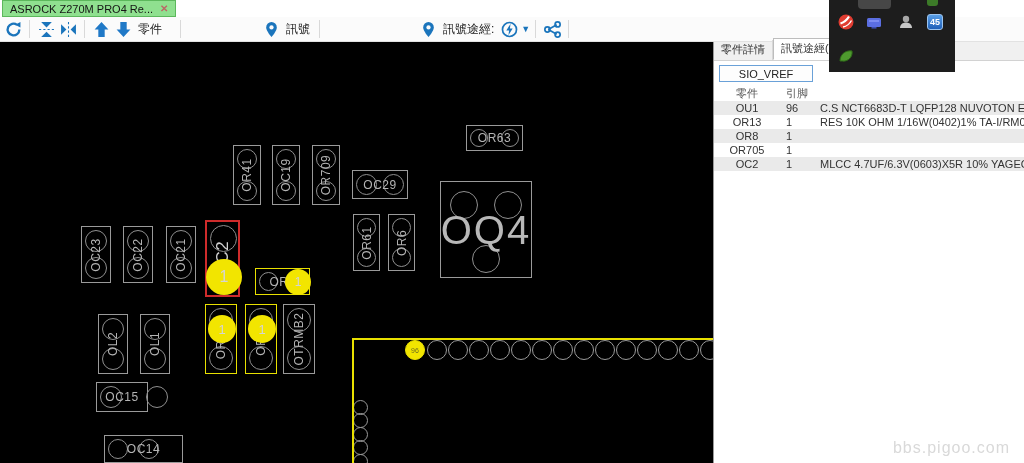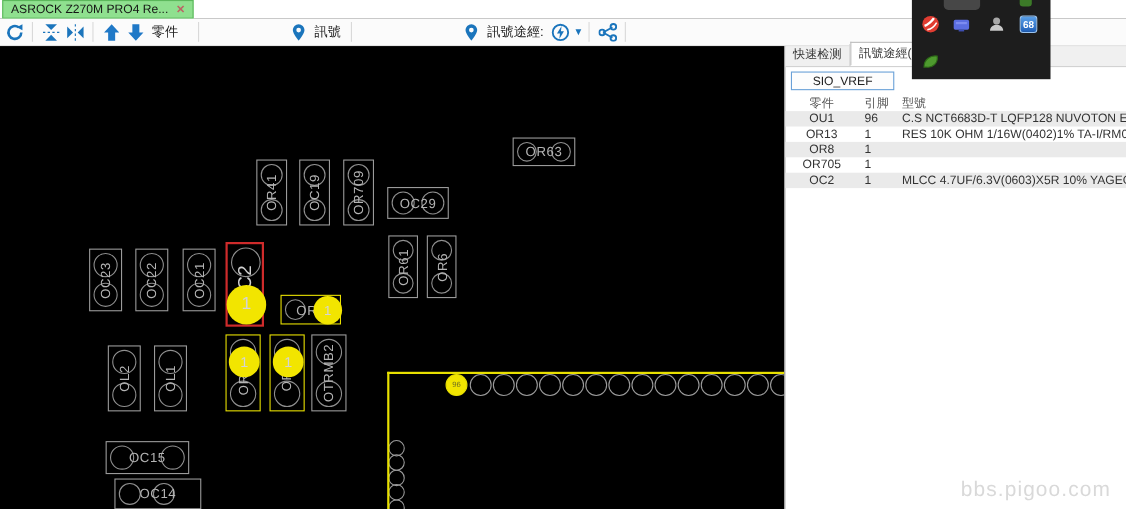--- a/index.html
+++ b/index.html
@@ -1,18 +1,18 @@
 <!DOCTYPE html>
 <html><head>
 <meta charset="utf-8">
 <style>
   * { margin:0; padding:0; box-sizing:border-box; }
   html,body { width:1024px; height:463px; overflow:hidden; background:#fff;
               font-family:"Liberation Sans", sans-serif; }
-  .stage { position:relative; width:1024px; height:463px; background:#000000; overflow:hidden; }
+  .stage { position:relative; width:1024px; height:463px; background:#0c4a6e; overflow:hidden; }
 
   
   .tabbar { position:absolute; left:0; top:0; width:1024px; height:17px; background:#fff; }
   .doc-tab { position:absolute; left:2px; top:0; height:17px; display:flex; align-items:center;
              gap:7px; padding:0 7px; background:#8fe08f; border:1px solid #5cb85c;
              font-size:11px; color:#151515; }
   .doc-tab .close { color:#bb6666; font-size:10px; font-weight:bold; }
 
   
   .toolbar { position:absolute; left:0; top:17px; width:1024px; height:25px; background:#fbfbfb;
@@ -55,21 +55,21 @@
             border:1px solid #6aa1d8; font-size:11px; color:#222; display:flex;
             align-items:center; justify-content:center; }
   .tbl { position:absolute; left:0; top:44px; width:311px; }
   .trow { display:flex; height:14px; align-items:center; font-size:11px; color:#333;
           white-space:nowrap; overflow:hidden; }
   .trow.head { color:#555; height:15px; }
   .trow.alt { background:#eaeaea; }
   .c-part { width:66px; text-align:center; flex:none; }
   .c-pin { width:40px; padding-left:6px; flex:none; }
   .c-model { flex:1; overflow:hidden; }
-  .watermark { position:absolute; right:14px; bottom:6px; font-size:19px; color:#d9d9d9;
+  .watermark { position:absolute; right:14px; bottom:6px; font-size:16px; color:#d9d9d9;
                letter-spacing:1px; }
 
   
   .tray { position:absolute; left:829px; top:0; width:126px; height:72px; background:#1d1d1d;
           z-index:20; }
   .tray .grip { position:absolute; left:29px; top:0; width:33px; height:9px; background:#474747;
                 border-radius:0 0 4px 4px; }
   .tray .sliver { position:absolute; left:98px; top:0; width:11px; height:6px; background:#3c7a28;
                   border-radius:0 0 3px 3px; }
   .ticon { position:absolute; width:16px; height:16px; }
@@ -178,20 +178,26 @@
       <div class="comp" style="left: 312px; top: 103px; width: 28px; height: 60px;">
         <div class="pad" style="left: 3px; top: 3px; width: 20px; height: 20px;"></div>
         <div class="pad" style="left: 3px; top: 35px; width: 20px; height: 20px;"></div>
         <div class="lbl v">OR709</div>
       </div>
       <div class="comp" style="left: 352px; top: 128px; width: 56px; height: 29px;">
         <div class="pad" style="left: 3px; top: 3px; width: 21px; height: 21px;"></div>
         <div class="pad" style="left: 30px; top: 3px; width: 21px; height: 21px;"></div>
         <div class="lbl">OC29</div>
       </div>
+      <div class="comp" style="left: 440px; top: 139px; width: 92px; height: 97px;">
+        <div class="pad" style="left: 9px; top: 9px; width: 28px; height: 28px;"></div>
+        <div class="pad" style="left: 53px; top: 9px; width: 28px; height: 28px;"></div>
+        <div class="pad" style="left: 31px; top: 63px; width: 28px; height: 28px;"></div>
+        <div class="lbl huge">OQ4</div>
+      </div>
       <div class="comp" style="left: 353px; top: 172px; width: 27px; height: 57px;">
         <div class="pad" style="left: 3px; top: 3px; width: 19px; height: 19px;"></div>
         <div class="pad" style="left: 3px; top: 33px; width: 19px; height: 19px;"></div>
         <div class="lbl v">OR61</div>
       </div>
       <div class="comp" style="left: 388px; top: 172px; width: 27px; height: 57px;">
         <div class="pad" style="left: 3px; top: 3px; width: 19px; height: 19px;"></div>
         <div class="pad" style="left: 3px; top: 33px; width: 19px; height: 19px;"></div>
         <div class="lbl v">OR6</div>
       </div>
@@ -242,21 +248,21 @@
         <div class="pad" style="left: 3px; top: 3px; width: 24px; height: 24px;"></div>
         <div class="pad" style="left: 3px; top: 41px; width: 24px; height: 24px;"></div>
         <div class="lbl v">OR13</div>
         <div class="badge" style="left: 2px; top: 10px; width: 28px; height: 28px; font-size: 13px;">1</div>
       </div>
       <div class="comp" style="left: 283px; top: 262px; width: 32px; height: 70px;">
         <div class="pad" style="left: 3px; top: 3px; width: 24px; height: 24px;"></div>
         <div class="pad" style="left: 3px; top: 41px; width: 24px; height: 24px;"></div>
         <div class="lbl v">OTRMB2</div>
       </div>
-      <div class="comp" style="left: 96px; top: 359px; width: 76px; height: 30px;">
+      <div class="comp" style="left: 96px; top: 340px; width: 52px; height: 30px;">
         <div class="pad" style="left: 3px; top: 3px; width: 22px; height: 22px;"></div>
         <div class="pad" style="left: 49px; top: 3px; width: 22px; height: 22px;"></div>
         <div class="lbl">OC15</div>
       </div>
       <div class="comp" style="left: 104px; top: 393px; width: 79px; height: 28px;">
         <div class="pad" style="left: 3px; top: 3px; width: 20px; height: 20px;"></div>
         <div class="pad" style="left: 34px; top: 3px; width: 20px; height: 20px;"></div>
         <div class="lbl">OC14</div>
       </div>
       <div class="chipline" style="left: 352px; top: 296px; width: 361px; height: 2px;"></div>
@@ -278,30 +284,29 @@
       <div class="pin" style="left: 352.5px; top: 357.5px; width: 15px; height: 15px;"></div>
       <div class="pin" style="left: 352.5px; top: 371px; width: 15px; height: 15px;"></div>
       <div class="pin" style="left: 352.5px; top: 384.5px; width: 15px; height: 15px;"></div>
       <div class="pin" style="left: 352.5px; top: 398px; width: 15px; height: 15px;"></div>
       <div class="pin" style="left: 352.5px; top: 411.5px; width: 15px; height: 15px;"></div>
       <div class="pin hl" style="left: 405px; top: 298px; width: 20px; height: 20px;">96</div>
     </div>
 
   <div class="panel">
     <div class="ptabs">
-      <div class="ptab">快速检测</div>
+      <div class="ptab">零件詳情</div>
       <div class="ptab active">訊號途經(5)</div>
       <div class="ptab">量測</div>
     </div>
     <div class="sigbtn">SIO_VREF</div>
     <div class="tbl">
       <div class="trow head">
         <span class="c-part">零件</span>
         <span class="c-pin">引脚</span>
-        <span class="c-model">型號</span>
       </div>
       <div id="table-rows">
           <div class="trow alt">
             <div class="c-part">OU1</div>
             <div class="c-pin">96</div>
             <div class="c-model">C.S NCT6683D-T LQFP128 NUVOTON ESIO (14X</div>
           </div>
           <div class="trow">
             <div class="c-part">OR13</div>
             <div class="c-pin">1</div>
@@ -343,21 +348,21 @@
         <rect x="3" y="5" width="10" height="2" fill="#7d8cf0"></rect>
         <rect x="5.5" y="12" width="5" height="1.6" fill="#3d4db0"></rect>
       </svg>
     </div>
     <div class="ticon" style="left:69px; top:14px;">
       <svg viewBox="0 0 16 16">
         <circle cx="8" cy="5" r="3.2" fill="#a8a8a8"></circle>
         <path d="M2 14c0-3.3 2.7-5.5 6-5.5s6 2.2 6 5.5z" fill="#c8c8c8"></path>
       </svg>
     </div>
-    <div class="ticon icon-36" style="left:98px; top:14px;">68</div>
+    <div class="ticon icon-36" style="left:98px; top:14px;">45</div>
     <div class="ticon" style="left:9px; top:48px;">
       <svg viewBox="0 0 16 16">
         <path d="M2 13C2 6 8 2 14 3c1 6-4 11-10 10z" fill="#4e9a2e" stroke="#2e6a18" stroke-width="1"></path>
       </svg>
     </div>
   </div>
 
 </div>
 
 </body></html>

